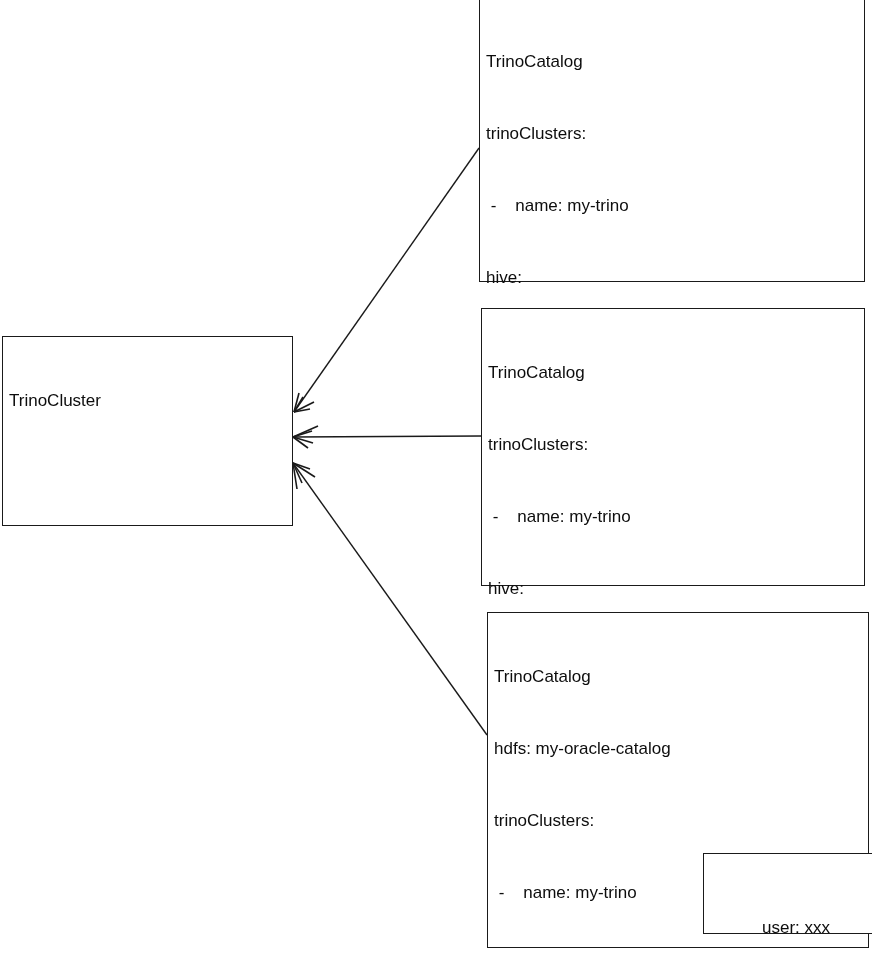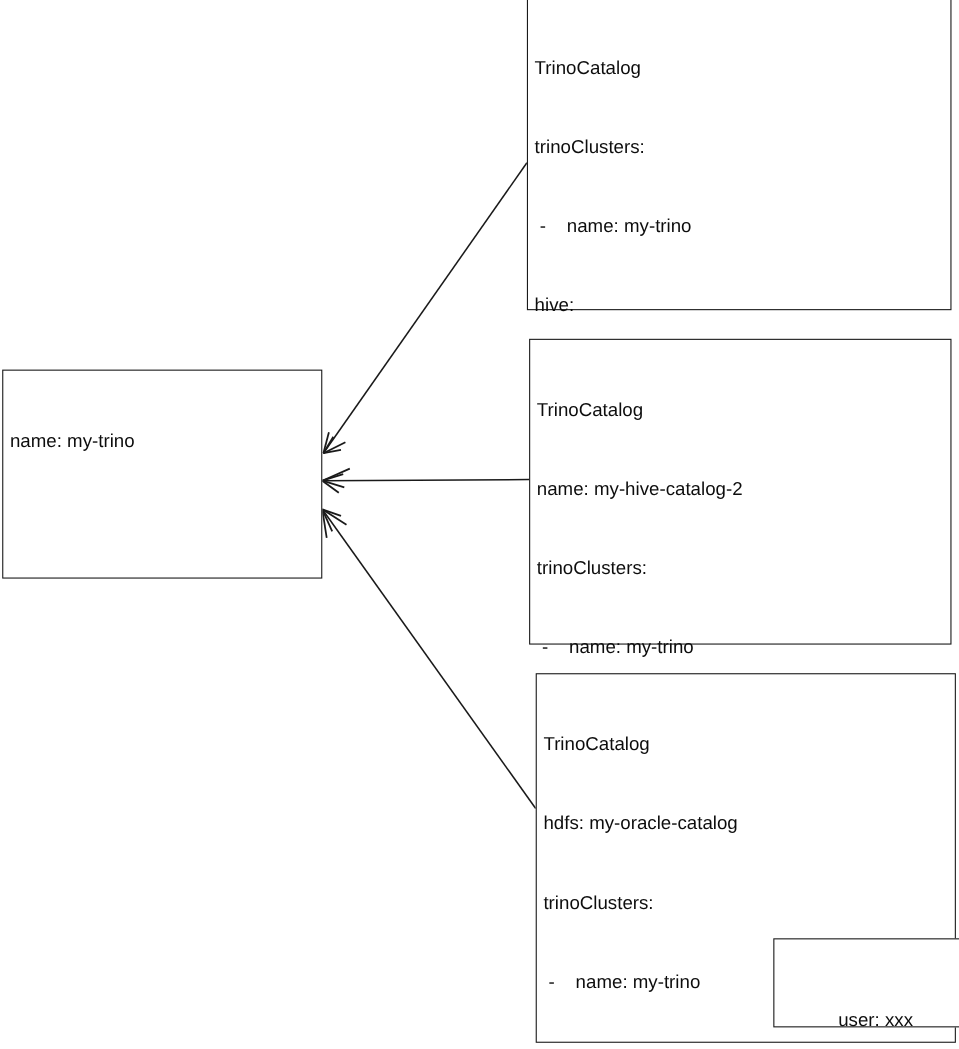--- a/index.html
+++ b/index.html
@@ -120,41 +120,40 @@
     <g>
       <line x1="758" y1="818" x2="784" y2="851" stroke="#1a1a1a" stroke-width="1.4"></line>
       <line x1="784" y1="851" x2="769" y2="838" stroke="#1a1a1a" stroke-width="1.6"></line>
       <line x1="784" y1="851" x2="774" y2="829" stroke="#1a1a1a" stroke-width="1.6"></line>
       <line x1="784" y1="851" x2="780" y2="833" stroke="#1a1a1a" stroke-width="1.6"></line>
     </g>
   </svg>
 
   <div class="node" id="cluster-node">
     <div class="node-text">
-      <span class="ln">name: my-trino</span>
+      <span class="ln">TrinoCluster</span>
     </div>
   </div>
 
   <div class="node" id="catalog-node-0">
     <div class="node-text">
       <span class="ln">TrinoCatalog</span>
       <span class="ln">trinoClusters:</span>
       <span class="ln"> -    name: my-trino</span>
       <span class="ln">hive:</span>
       <span class="ln">   s3: # S3ConnnectionSpec</span>
       <span class="ln">      inline:</span>
       <span class="ln">         host: minio</span>
       <span class="ln">   metastore: # whatever</span>
     </div>
   </div>
 
   <div class="node" id="catalog-node-1">
     <div class="node-text">
       <span class="ln">TrinoCatalog</span>
-      <span class="ln">name: my-hive-catalog-2</span>
       <span class="ln">trinoClusters:</span>
       <span class="ln"> -    name: my-trino</span>
       <span class="ln">hive:</span>
       <span class="ln">   hdfs:</span>
       <span class="ln">      # TBD</span>
       <span class="ln">   metastore: # whatever</span>
     </div>
   </div>
 
   <div class="node" id="catalog-node-2">

